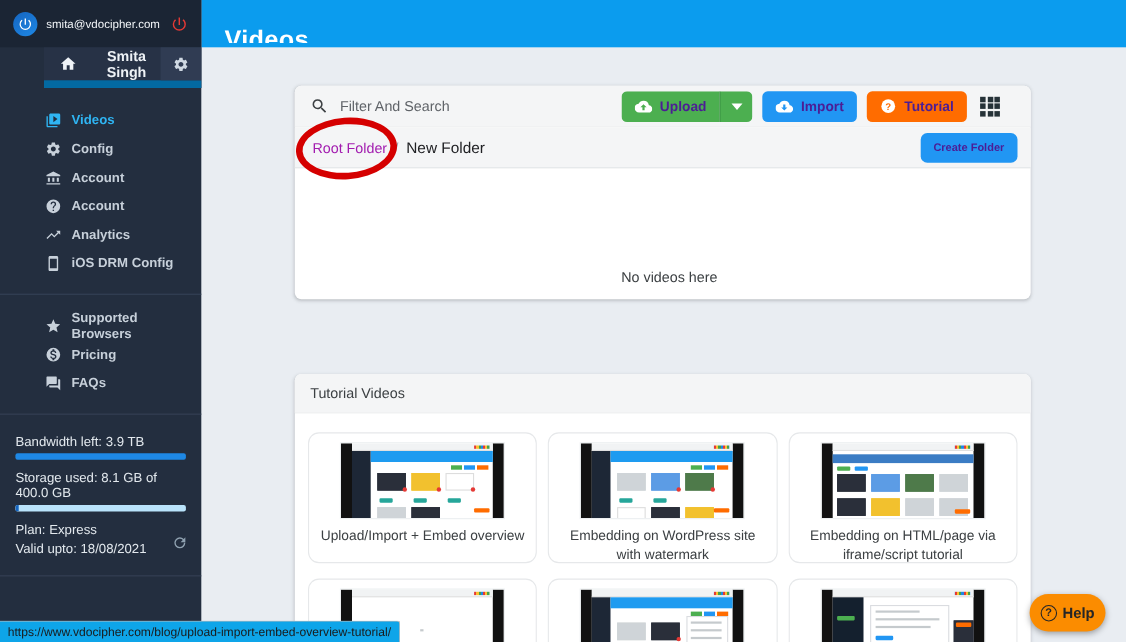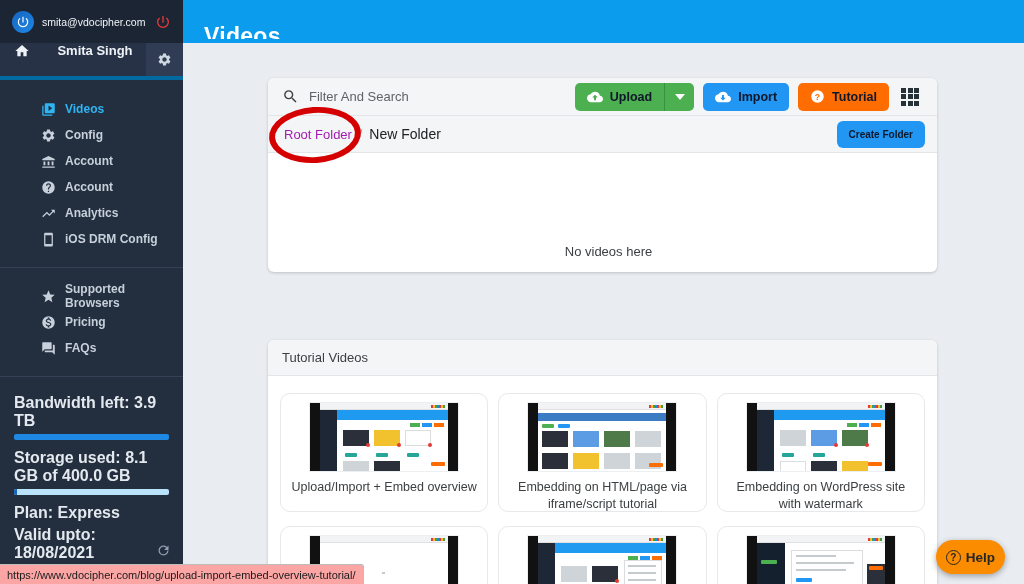--- a/index.html
+++ b/index.html
@@ -5,54 +5,54 @@
   * { box-sizing: border-box; margin: 0; padding: 0; }
   html,body { width:1024px; height:584px; overflow:hidden;
     font-family:"Liberation Sans","DejaVu Sans",sans-serif; background:#e9edf2; position:relative; }
 
   
   .sidebar { position:absolute; left:0; top:0; width:183px; height:584px; background:#232e3f; z-index:5; }
   .sb-header { height:43px; background:#1b2534; display:flex; align-items:center; padding:0 12px; }
   .logo { width:22px; height:22px; border-radius:50%; background:linear-gradient(145deg,#1565c0,#1e88e5);
           display:flex; align-items:center; justify-content:center; flex:none; }
   .sb-email { color:#f2f5f8; font-size:10.5px; margin-left:8px; flex:1; }
-  .sb-user { height:37px; background:#273246; display:flex; align-items:flex-start; border-bottom:4px solid #0369a1;}
+  .sb-user { height:37px; background:#273246; display:flex; align-items:center; border-bottom:7px solid #0369a1;margin-left:40px;}
   .sb-user .homewrap { width:44px; display:flex; justify-content:center; }
   .sb-username { color:#eef2f6; font-size:13px; font-weight:bold; flex:1; text-align:center; }
   .gear-strip { width:37px; height:100%; background:#303c53; display:flex; align-items:center; justify-content:center; }
   .sb-menu { padding:16px 0 8px; }
   .sb-item { height:26px; display:flex; align-items:center; padding-left:40px; cursor:pointer; }
   .sb-item .mi { width:16px; height:16px; flex:none; display:flex; align-items:center; justify-content:center; }
   .sb-item .ml { color:#c7d0da; font-size:12px; font-weight:bold; margin-left:9px; }
   .sb-item.active .ml { color:#2fb5f3; }
   .sb-divider { border-top:1px solid #354156; margin:7px 0; }
   .usage { padding:10px 14px 6px; position:relative; }
-  .usage .uline { color:#e3e9ee; font-size:16px; margin-bottom:4px;font-weight:bold; }
+  .usage .uline { color:#e3e9ee; font-size:12px; margin-bottom:4px; }
   .bar { height:6px; border-radius:2px; margin-bottom:9px; background:#b9e3fb; overflow:hidden; }
   .bar.full { background:#1e88e5; }
   .bar .fill { height:100%; background:#1565c0; }
   .usage .plan-line { margin-top:4px; }
   .refresh-wrap { position:absolute; right:12px; bottom:10px; }
 
   
   .appbar { position:absolute; left:183px; top:0; right:0; height:43px; background:#0b9cee; z-index:4; }
   .appbar-clip { position:absolute; left:21px; top:24px; height:15px; overflow:hidden; }
   .appbar-clip h1 { color:#fff; font-size:23px; font-weight:bold; line-height:24px; letter-spacing:.3px; }
 
   
   .main { position:absolute; left:183px; top:43px; right:0; bottom:0; background:#e9edf2; overflow:hidden; }
   .card { position:absolute; left:85px; width:669px; background:#fff; border-radius:6px;
           box-shadow:0 1px 3px rgba(60,64,67,.25); }
   .card1 { top:35px; height:194px; }
   .toolbar-row { height:38px; background:#f4f5f6; border-bottom:1px solid #e3e6e8;
-                 border-radius:6px 6px 0 0; display:flex; align-items:center; padding:0 18px 0 14px; }
+                 border-radius:6px 6px 0 0; display:flex; align-items:center; padding:0 28px 0 14px; }
   .search-input { border:none; outline:none; background:transparent; font-size:13px; color:#3c4043;
                   margin-left:10px; width:220px; font-family:inherit; }
   .search-input::placeholder { color:#5f6368; }
-  .btn { display:flex; align-items:center; height:28px; border:none; color:#0f172a; font-weight:bold;
+  .btn { display:flex; align-items:center; height:28px; border:none; color:#4c1d95; font-weight:bold;
          font-size:12.5px; border-radius:5px; cursor:pointer; font-family:inherit; padding:0 12px; }
   .btn svg { margin-right:7px; }
   .btn-upload-group { display:flex; margin-left:auto; border-radius:5px; overflow:hidden; }
   .btn-upload { background:#4caf50; border-radius:0; }
   .btn-caret { width:30px; background:#4caf50; border-left:1px solid rgba(21,87,36,.35);
                display:flex; align-items:center; justify-content:center; border-radius:0; padding:0; }
   .caret { width:0; height:0; border-left:5px solid transparent; border-right:5px solid transparent;
            border-top:6px solid #fff; }
   .btn-import { background:#2196f3; margin-left:9px; }
   .btn-tutorial { background:#ff6c00; margin-left:9px; }
@@ -107,21 +107,21 @@
   .shot .ln { position:absolute; height:2px; background:#c5cacd; }
   .shot .band { position:absolute; left:10px; right:10px; top:10px; height:8px; background:#3b7cc4; }
 
   
   .help-btn { position:absolute; right:19px; bottom:10px; width:69px; height:34px; border-radius:17px;
               background:#fb8c00; display:flex; align-items:center; justify-content:center;
               box-shadow:0 2px 6px rgba(0,0,0,.35); cursor:pointer; z-index:10; }
   .help-btn .qc { width:15px; height:15px; border:1.6px solid #262626; border-radius:50%; color:#262626;
                   font-size:10px; font-weight:bold; display:flex; align-items:center; justify-content:center; }
   .help-btn .hl { color:#262626; font-weight:bold; font-size:13.5px; margin-left:5px; }
-  .statusbar { position:absolute; left:0; bottom:0; height:20px; background:#fca5a5; z-index:11;
+  .statusbar { position:absolute; left:0; bottom:0; height:20px; background:#0ea5e9; z-index:11;
                border:1px solid #bdbdbd; border-left:none; border-bottom:none; border-radius:0 3px 0 0;
                display:flex; align-items:center; padding:0 7px; }
   .statusbar span { font-size:11px; color:#1a1a1a; white-space:nowrap; }
 </style>
 </head>
 <body>
 
 <div class="sidebar">
   <div class="sb-header">
     <div class="logo">
@@ -346,43 +346,20 @@
         <div class="vcap">Upload/Import + Embed overview</div>
       </div>
 
       <div class="vcard">
         <div class="shot">
           <span class="pb l"></span>
             <span class="pb r"></span>
           <span class="chrome">
               <i></i>
             </span>
-          <span class="band"></span>
-          <span class="chip grn" style="left:14px;top:21px"></span>
-            <span class="chip blu" style="left:30px;top:21px"></span>
-          <span class="tile dk" style="left:14px;top:28px"></span>
-            <span class="tile bl" style="left:45px;top:28px"></span>
-            <span class="tile gr" style="left:76px;top:28px"></span>
-            <span class="tile gy" style="left:107px;top:28px"></span>
-          <span class="tile dk" style="left:14px;top:50px"></span>
-            <span class="tile yl" style="left:45px;top:50px"></span>
-            <span class="tile gy" style="left:76px;top:50px"></span>
-            <span class="tile gy" style="left:107px;top:50px"></span>
-          <span class="chip or" style="right:13px;bottom:4px"></span>
-        </div>
-        <div class="vcap">Embedding on HTML/page via iframe/script tutorial</div>
-      </div>
-
-      <div class="vcard">
-        <div class="shot">
-          <span class="pb l"></span>
-            <span class="pb r"></span>
-          <span class="chrome">
-              <i></i>
-            </span>
             <span class="sb"></span>
             <span class="hd"></span>
           <span class="chips"></span>
           <span class="tile gy" style="left:33px;top:27px"></span>
             <span class="tile bl" style="left:64px;top:27px"></span>
             <span class="tile gr" style="left:95px;top:27px"></span>
           <span class="dot" style="left:87px;top:40px"></span>
             <span class="dot" style="left:118px;top:40px"></span>
           <span class="chip" style="left:35px;top:50px"></span>
             <span class="chip" style="left:66px;top:50px"></span>
@@ -394,20 +371,43 @@
         <div class="vcap">Embedding on WordPress site with watermark</div>
       </div>
 
       <div class="vcard">
         <div class="shot">
           <span class="pb l"></span>
             <span class="pb r"></span>
           <span class="chrome">
               <i></i>
             </span>
+          <span class="band"></span>
+          <span class="chip grn" style="left:14px;top:21px"></span>
+            <span class="chip blu" style="left:30px;top:21px"></span>
+          <span class="tile dk" style="left:14px;top:28px"></span>
+            <span class="tile bl" style="left:45px;top:28px"></span>
+            <span class="tile gr" style="left:76px;top:28px"></span>
+            <span class="tile gy" style="left:107px;top:28px"></span>
+          <span class="tile dk" style="left:14px;top:50px"></span>
+            <span class="tile yl" style="left:45px;top:50px"></span>
+            <span class="tile gy" style="left:76px;top:50px"></span>
+            <span class="tile gy" style="left:107px;top:50px"></span>
+          <span class="chip or" style="right:13px;bottom:4px"></span>
+        </div>
+        <div class="vcap">Embedding on HTML/page via iframe/script tutorial</div>
+      </div>
+
+      <div class="vcard">
+        <div class="shot">
+          <span class="pb l"></span>
+            <span class="pb r"></span>
+          <span class="chrome">
+              <i></i>
+            </span>
           <span class="ln" style="left:72px;top:36px;width:3px"></span>
         </div>
       </div>
 
       <div class="vcard">
         <div class="shot">
           <span class="pb l"></span>
             <span class="pb r"></span>
           <span class="chrome">
               <i></i>

